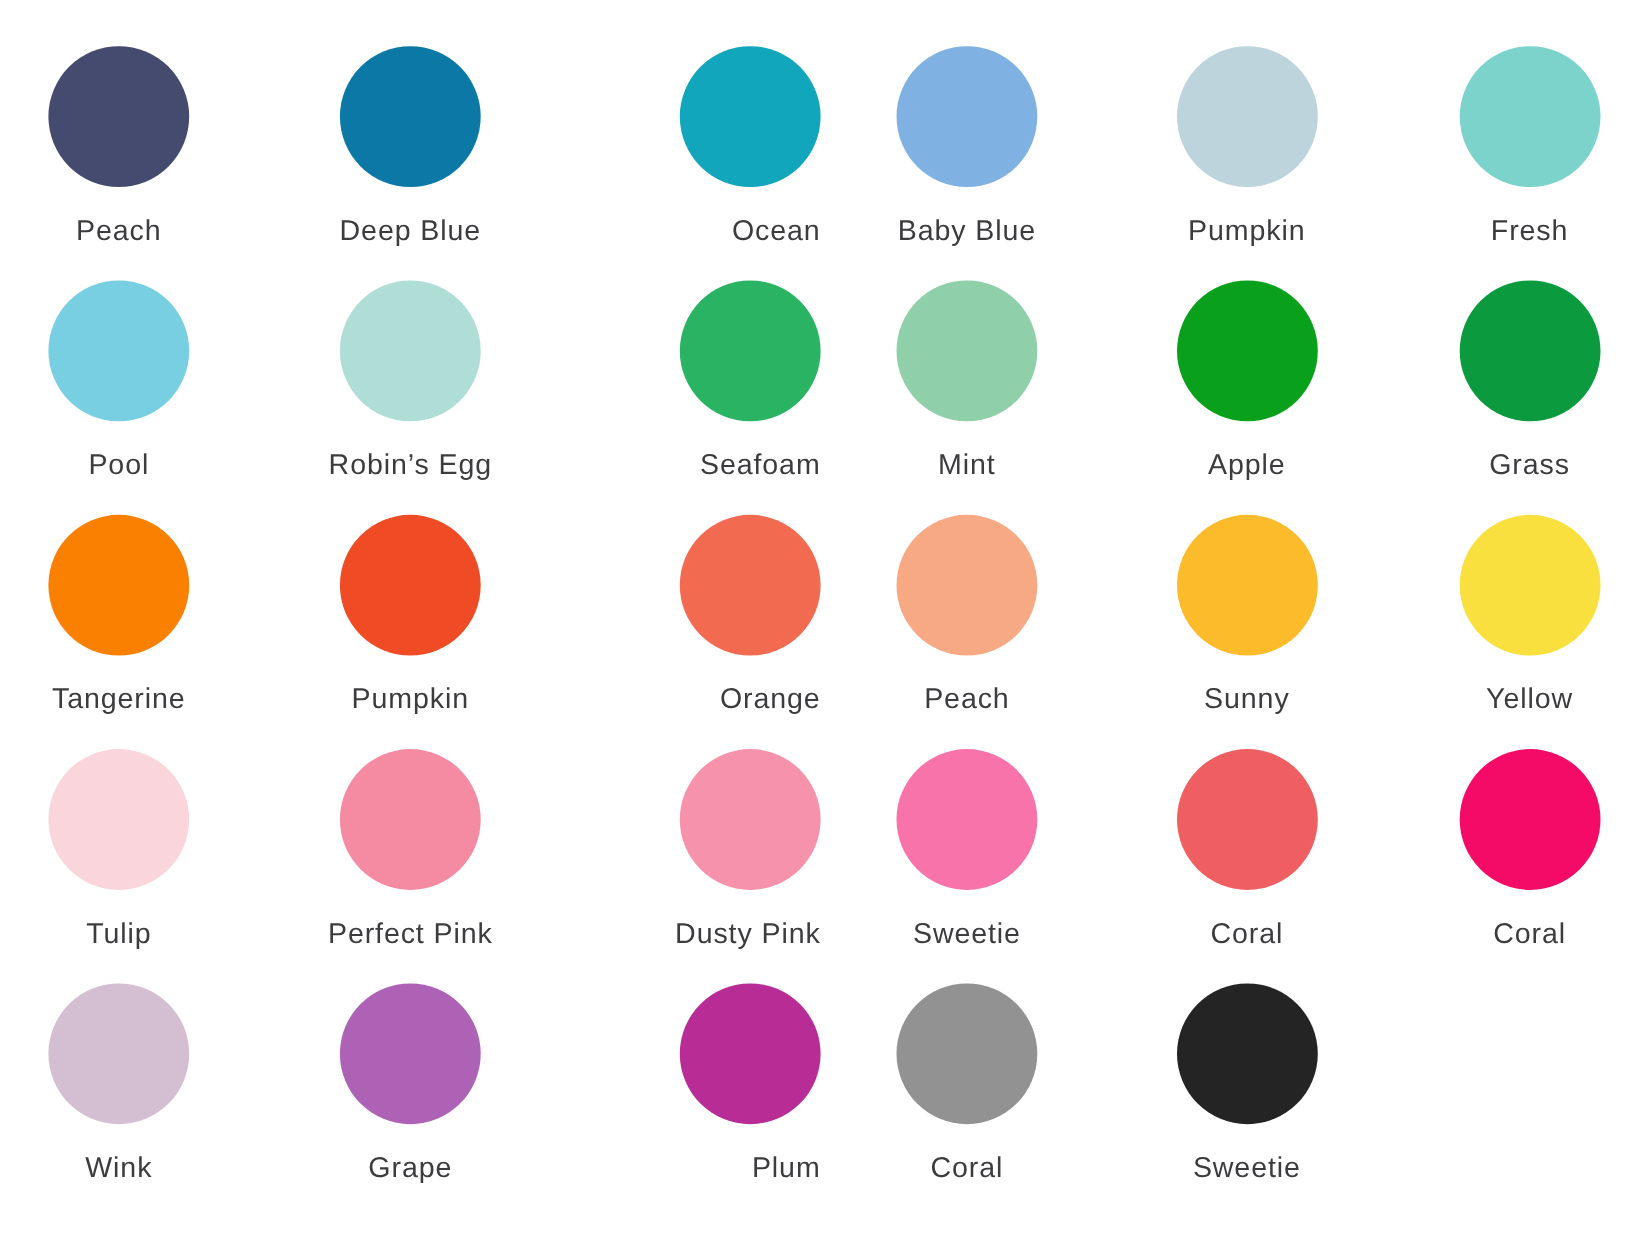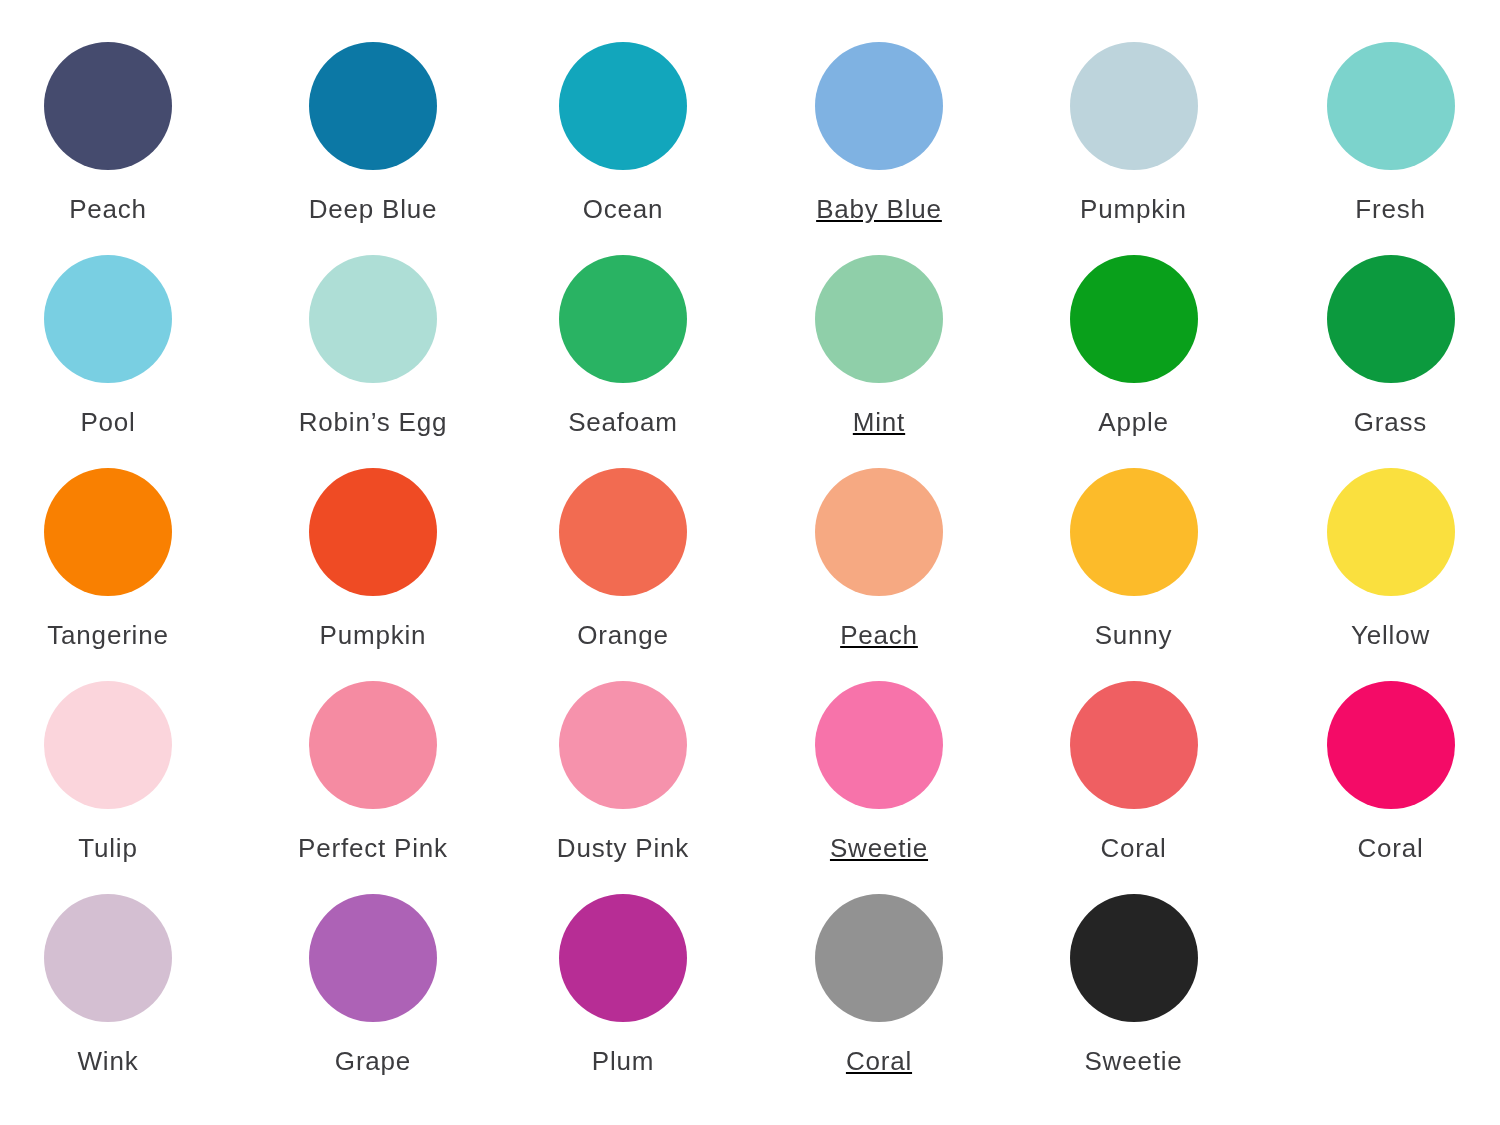--- a/index.html
+++ b/index.html
@@ -56,22 +56,22 @@
     letter-spacing: 0.8px;
     color: #3c3c3f;
     white-space: nowrap;
     text-align: center;
     line-height: 1;
   }
 
   
   .palette-grid .swatch-cell:nth-child(6n+1) { padding-right: 34px; }
   .palette-grid .swatch-cell:nth-child(6n+2) { padding-right: 4px; }
-  .palette-grid .swatch-cell:nth-child(6n+3) { padding-right: 4px; }
-  .palette-grid .swatch-cell:nth-child(6n+4) { padding-left: 8px; text-decoration: underline; }
+  .palette-grid .swatch-cell:nth-child(6n+3) { padding-right: 4px; align-items: flex-end; }
+  .palette-grid .swatch-cell:nth-child(6n+4) { padding-left: 8px; }
   .palette-grid .swatch-cell:nth-child(6n+5) { padding-left: 17px; }
   .palette-grid .swatch-cell:nth-child(6n+6) { padding-left: 31px; }
 </style>
 </head>
 <body style="background: rgb(255, 255, 255);">
 
 <div id="palette-board">
   <div class="palette-grid">
       <div class="swatch-cell">
         <div class="swatch-dot" style="background-color: rgb(69, 75, 110);"></div>

